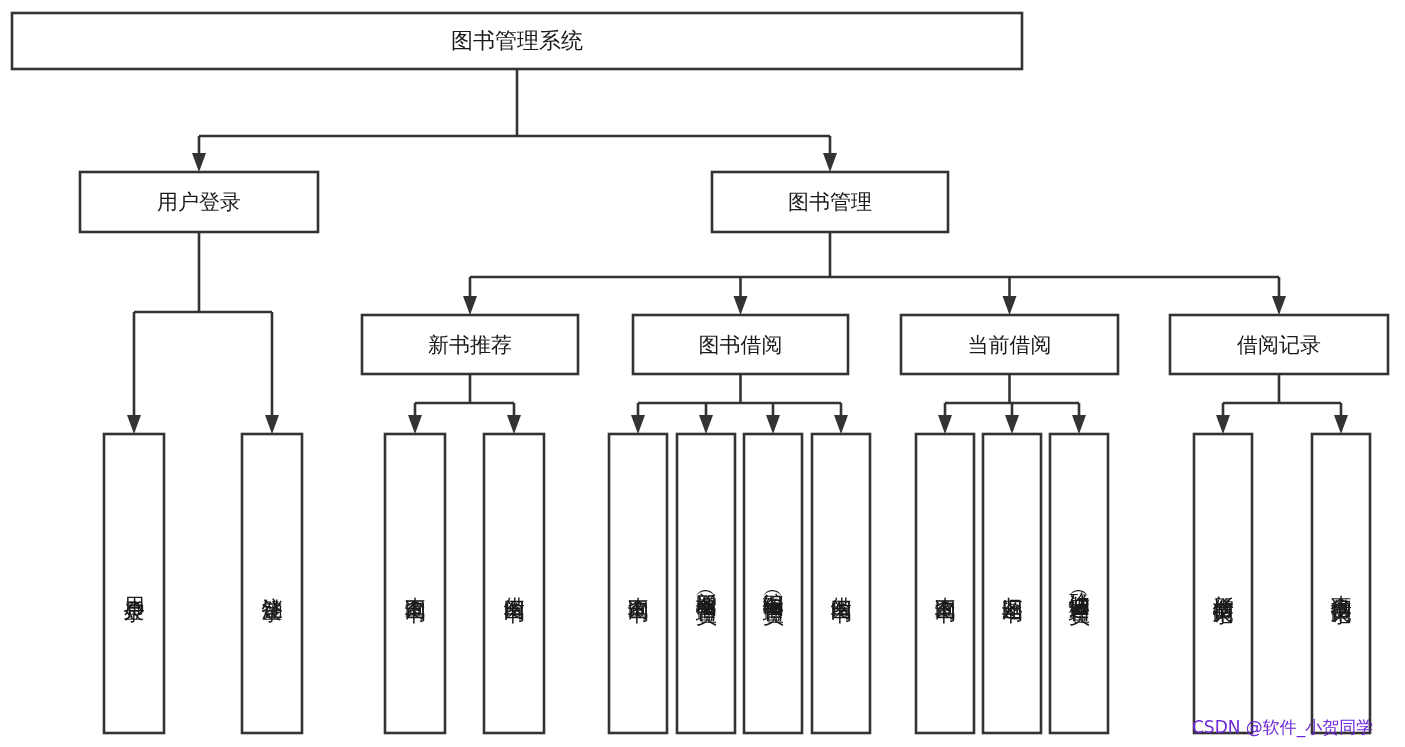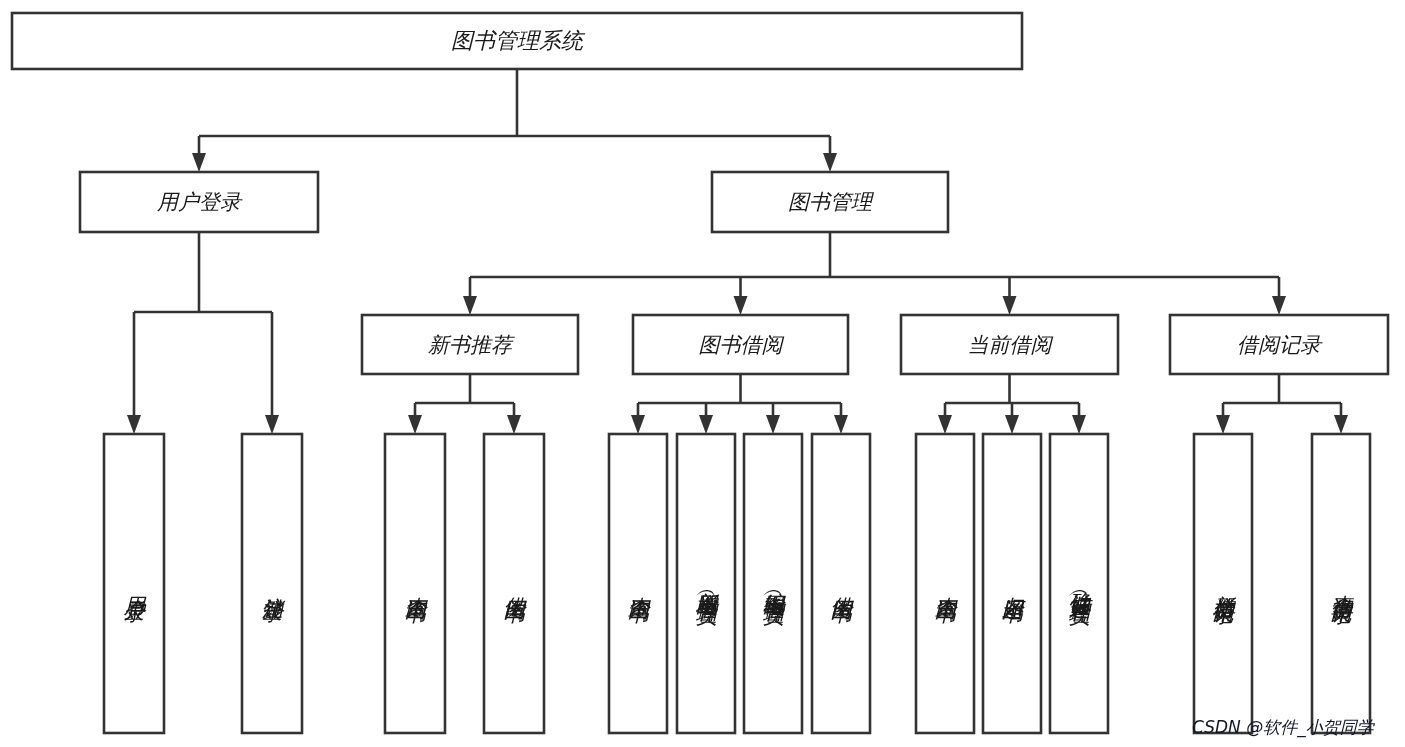--- a/index.html
+++ b/index.html
@@ -1,31 +1,31 @@
 <!DOCTYPE html>
 <html><head>
 <meta charset="utf-8">
 <style>
   html,body{margin:0;padding:0;background:#ffffff;}
   body{width:1405px;height:747px;overflow:hidden;
        font-family:"DejaVu Sans","Liberation Sans",sans-serif;}
-  #stage{position:relative;width:1359px;height:747px;background:#fff;font-style:italic;}
+  #stage{position:relative;width:1359px;height:747px;background:#fff;}
   svg{position:absolute;left:0;top:0;}
   .node-box{fill:#ffffff;stroke:#333333;stroke-width:2.6;}
   .edge{stroke:#333333;stroke-width:2.6;fill:none;stroke-linecap:butt;}
   .arrow-head{fill:#333333;stroke:none;}
   .node-label-h{font-size:21px;fill:#1a1a1a;text-anchor:middle;dominant-baseline:middle;
                 font-family:"DejaVu Sans","Liberation Sans",sans-serif;}
   .node-label-root{font-size:22px;}
   .leaf-label{position:absolute;writing-mode:vertical-rl;text-orientation:upright;
               font-size:21px;line-height:1.08;color:#1a1a1a;letter-spacing:2px;
               display:flex;align-items:center;justify-content:center;
               white-space:nowrap;pointer-events:none;
               font-family:"DejaVu Sans","Liberation Sans",sans-serif;}
-  .watermark{position:absolute;color:#0f172a;font-size:17px;white-space:nowrap;
+  .watermark{position:absolute;color:#6d28d9;font-size:17px;white-space:nowrap;
              font-family:"DejaVu Sans","Liberation Sans",sans-serif;}
 </style>
 </head>
 <body>
 
 <div id="stage">
 
   <svg id="wires" width="1405" height="747">
     <g id="edges">
         <line x1="517" y1="69" x2="517" y2="136" class="edge"></line>

